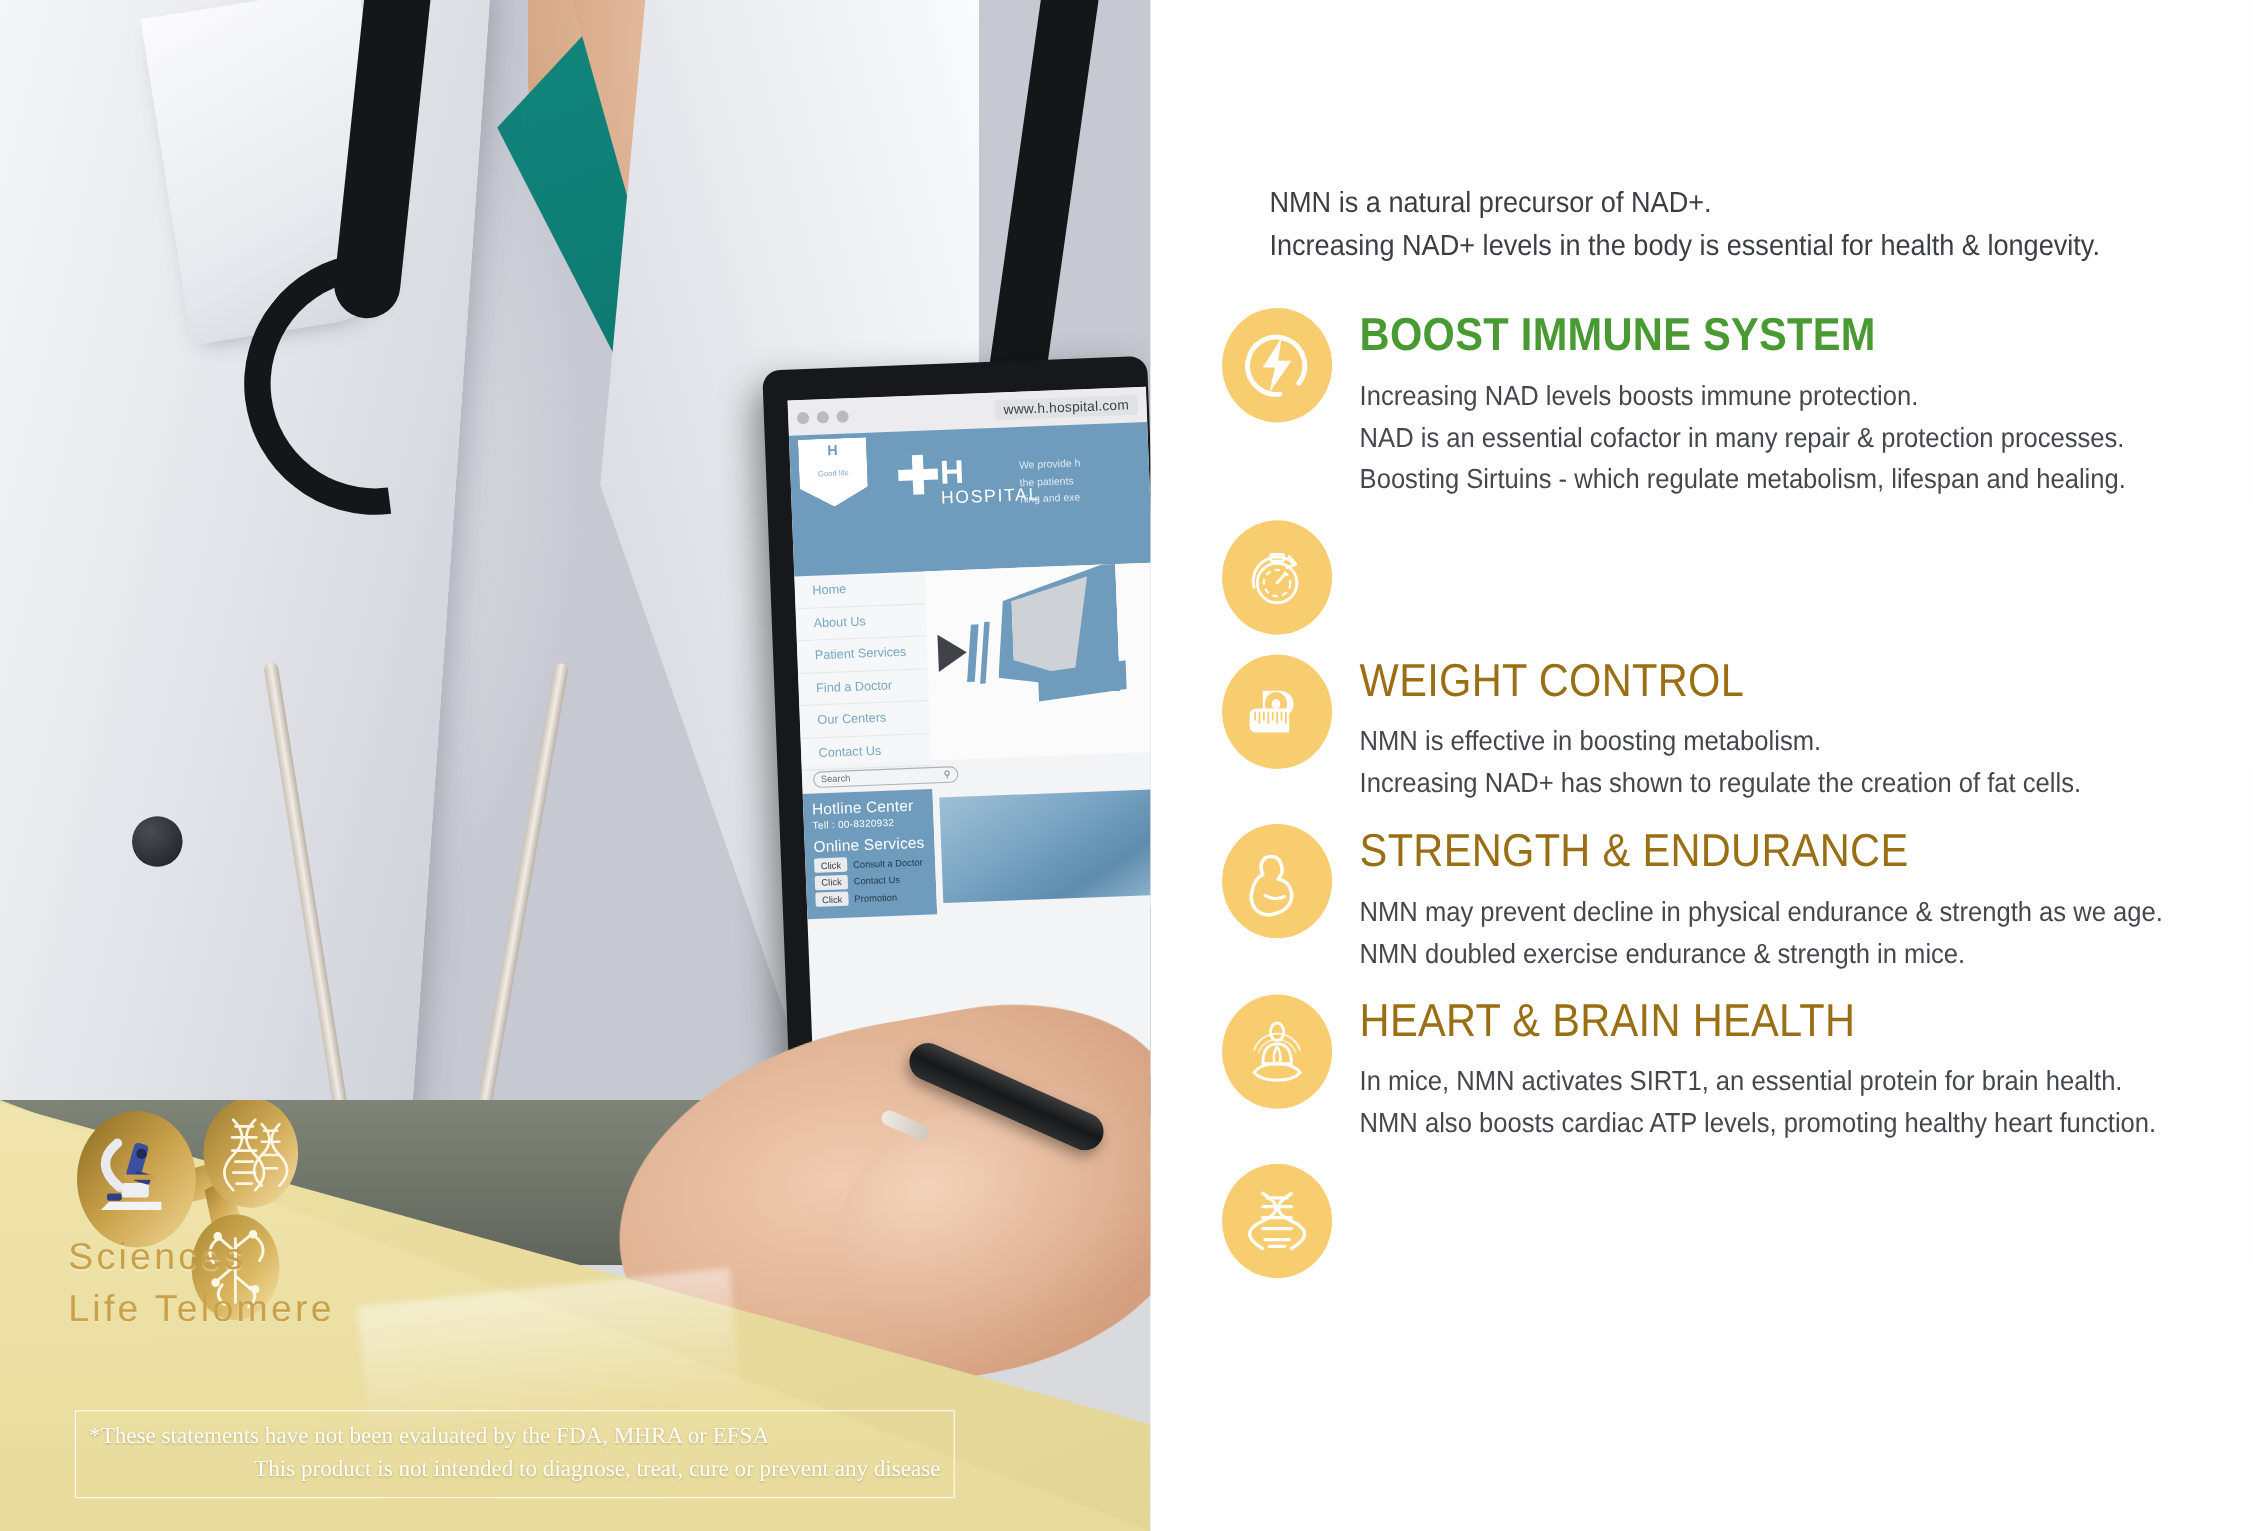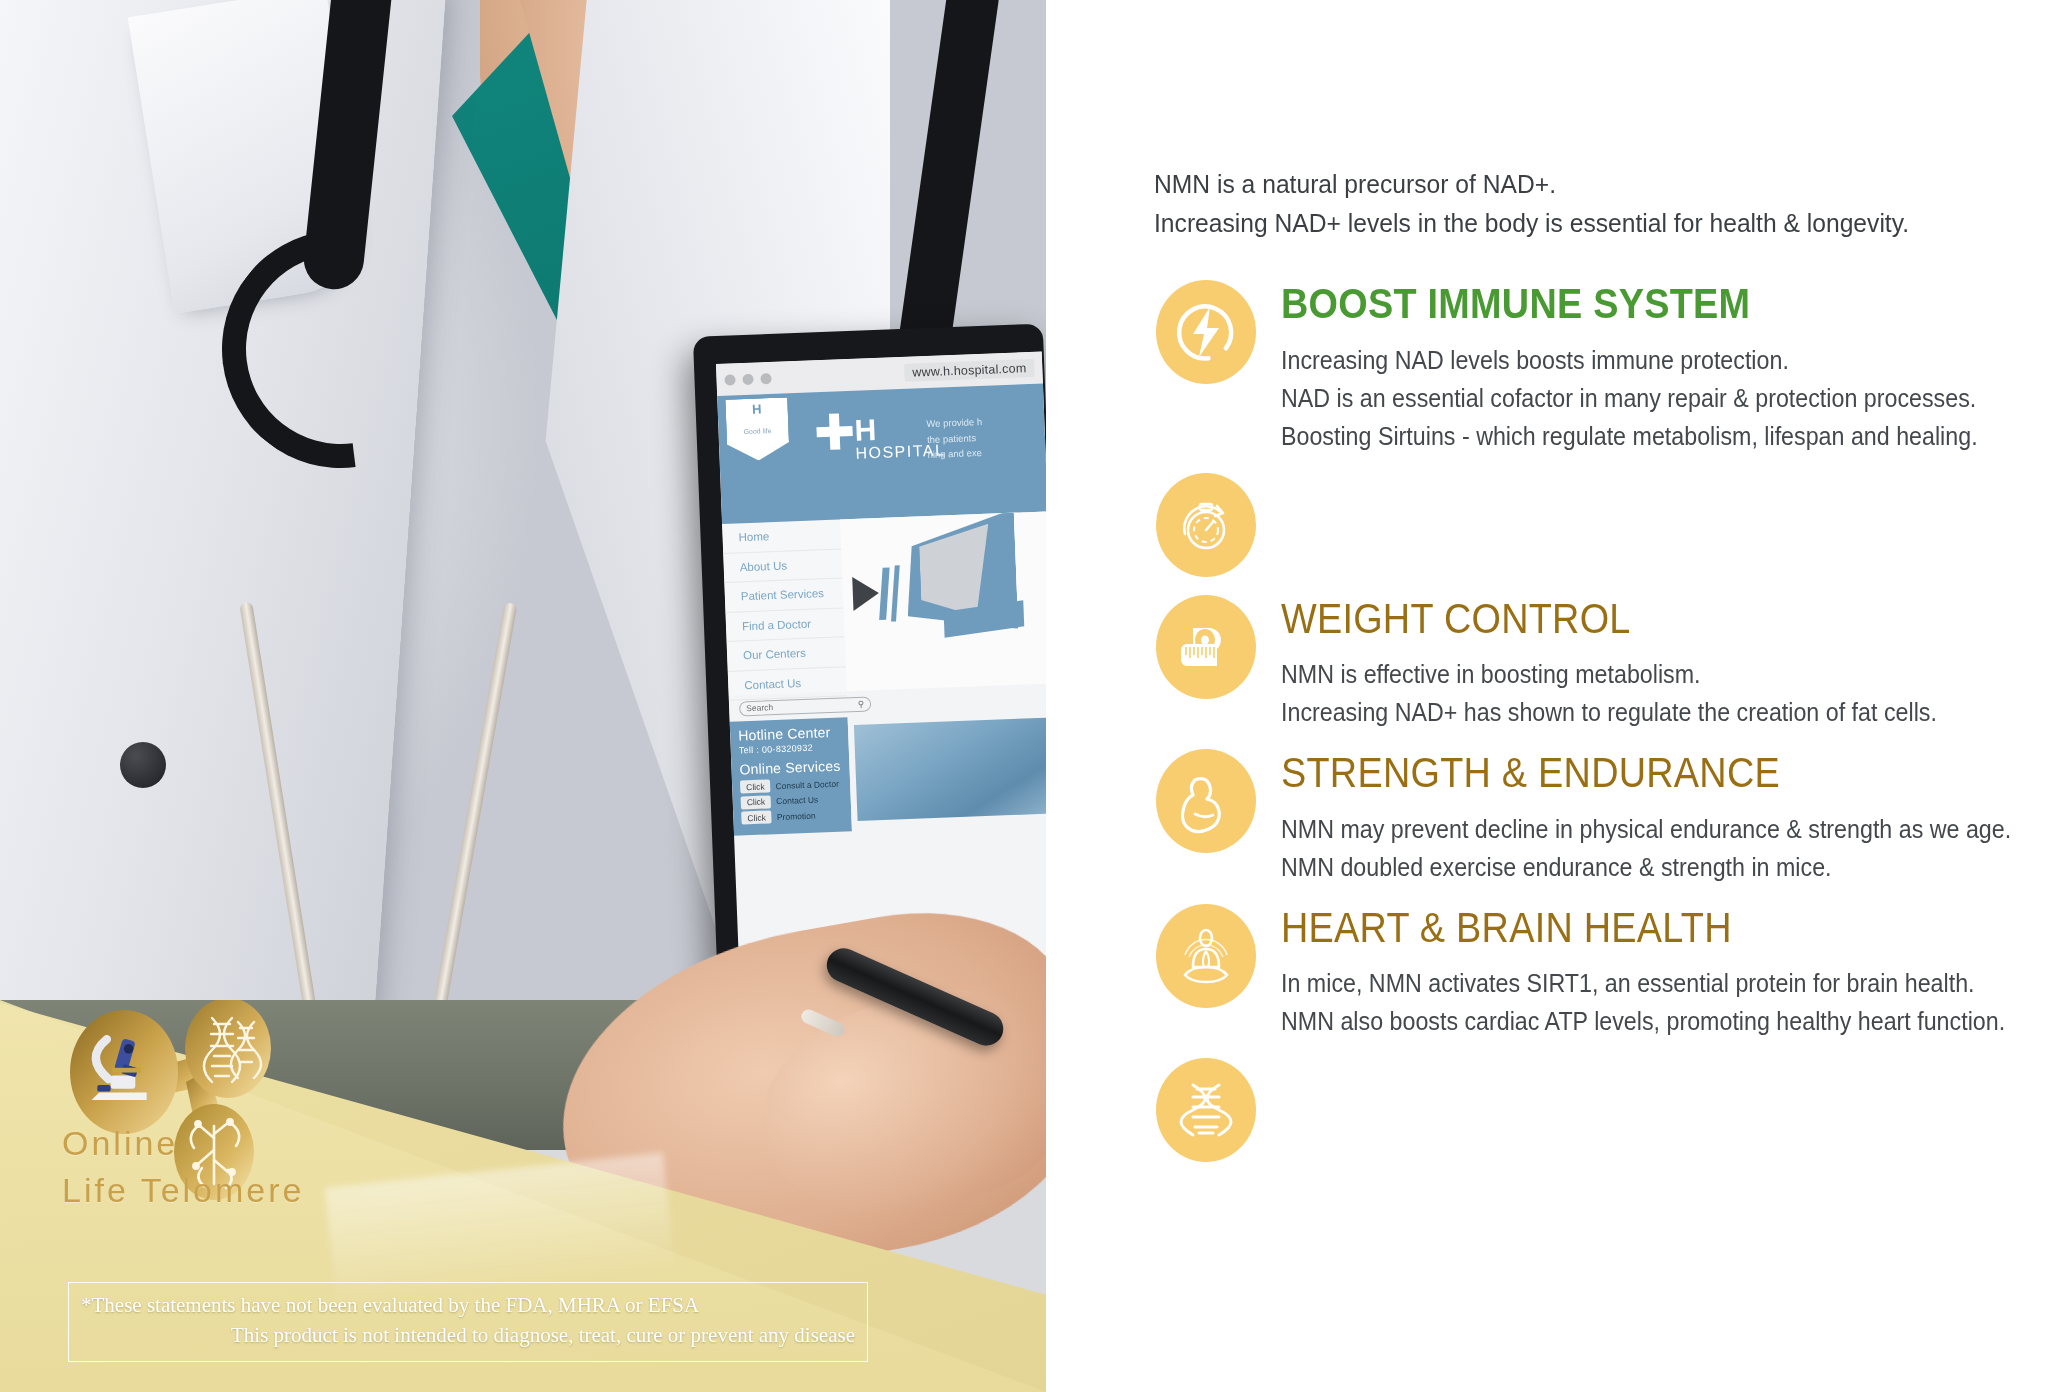--- a/index.html
+++ b/index.html
@@ -254,21 +254,21 @@
   }
   .gold-header sup{font-size:40px;top:-.45em;position:relative;}
 
   .intro{
     position:absolute;left:108px;top:165px;width:820px;
     font-size:26.5px;line-height:1.48;color:#3b3f44;
     transform:scaleX(.93);transform-origin:left top;
   }
 
   .sections{position:absolute;left:0;top:280px;width:1002px;}
-  .section{position:relative;display:flex;margin-bottom:18px;padding-left:45px;}
+  .section{position:relative;display:flex;margin-bottom:18px;}
   .icon-wrap{
     width:106px;min-width:106px;display:flex;justify-content:center;padding-left:62px;box-sizing:content-box;
   }
   .icon-circle{
     width:100px;height:104px;border-radius:50%;
     background:#f8cd6f;display:flex;align-items:center;justify-content:center;
     flex:0 0 auto;
   }
   .icon-circle svg{display:block;}
   .sec-body{padding-left:22px;padding-top:2px;}
@@ -440,21 +440,21 @@
           <path d="M136 126 q-12 10 -4 22 M170 124 q12 10 4 22"></path>
           <path d="M140 168 q-8 10 2 18 M166 170 q8 10 -2 18"></path>
           <circle cx="136" cy="124" r="2.6" fill="#fdf6e4"></circle>
           <circle cx="168" cy="122" r="2.6" fill="#fdf6e4"></circle>
           <circle cx="134" cy="166" r="2.6" fill="#fdf6e4"></circle>
           <circle cx="170" cy="172" r="2.6" fill="#fdf6e4"></circle>
         </g>
       </svg>
     </div>
     <div class="logo-text">
-      <div>Online</div>
+      <div>Sciences</div>
       <div>Life Telomere</div>
     </div>
 
     <div class="disclaimer">
       <div>*These statements have not been evaluated by the FDA, MHRA or EFSA</div>
       <div class="l2">This product is not intended to diagnose, treat, cure or prevent any disease</div>
     </div>
   </div>
 
   <div class="right">

